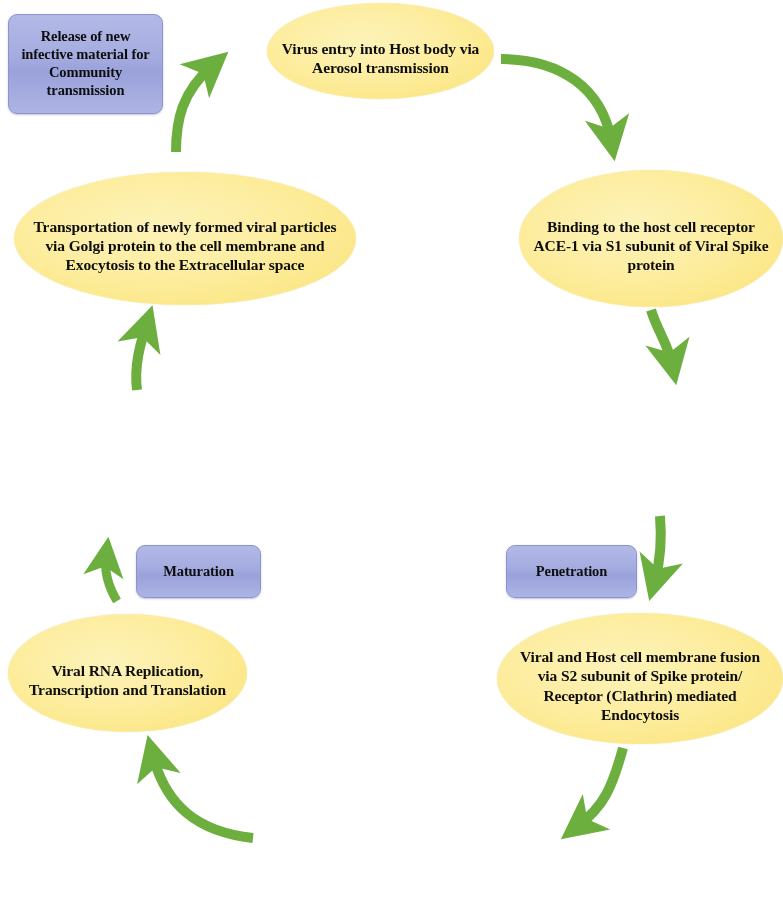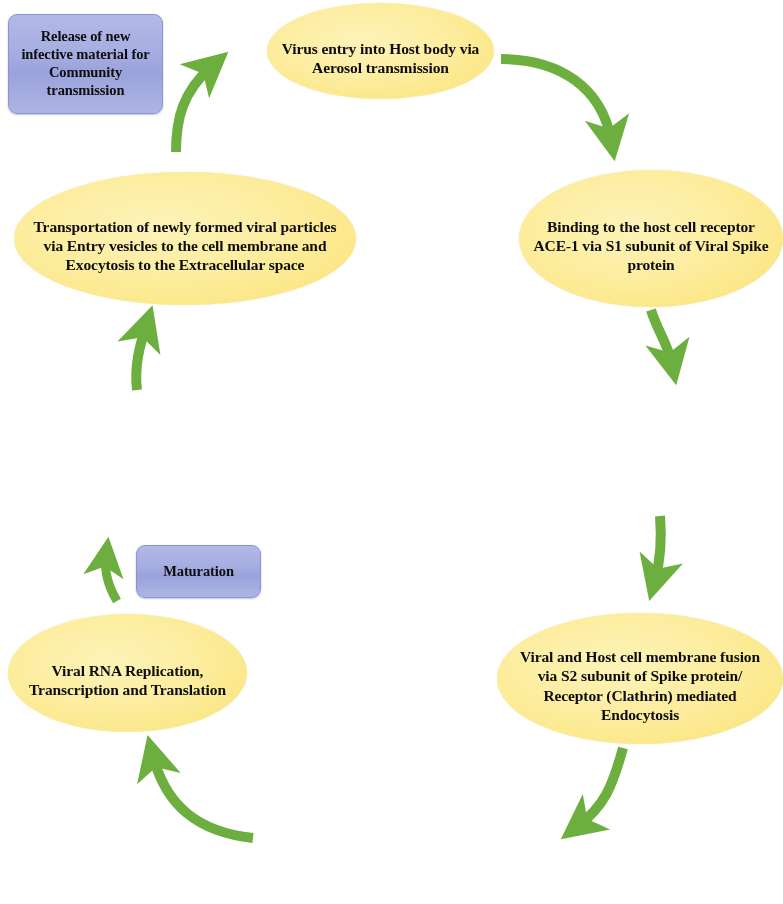--- a/index.html
+++ b/index.html
@@ -110,25 +110,28 @@
   <div class="node ellipse" id="node-entry">
     <span class="label">Virus entry into Host body via Aerosol transmission</span>
   </div>
 
 
   <div class="node ellipse" id="node-binding">
     <span class="label">Binding to the host cell receptor ACE-1 via S1 subunit of Viral Spike protein</span>
   </div>
 
   <div class="node ellipse" id="node-transport">
-    <span class="label">Transportation of newly formed viral particles via Entry vesicles to the cell membrane and Exocytosis to the Extracellular space</span>
+    <span class="label">Transportation of newly formed viral particles via Golgi protein to the cell membrane and Exocytosis to the Extracellular space</span>
   </div>
 
 
 
+  <div class="node rbox" id="node-penetration">
+    <span class="label">Penetration</span>
+  </div>
 
   <div class="node rbox" id="node-maturation">
     <span class="label">Maturation</span>
   </div>
 
   <div class="node ellipse" id="node-fusion">
     <span class="label">Viral and Host cell membrane fusion via S2 subunit of Spike protein/ Receptor (Clathrin) mediated Endocytosis</span>
   </div>
 
   <div class="node ellipse" id="node-rna">

